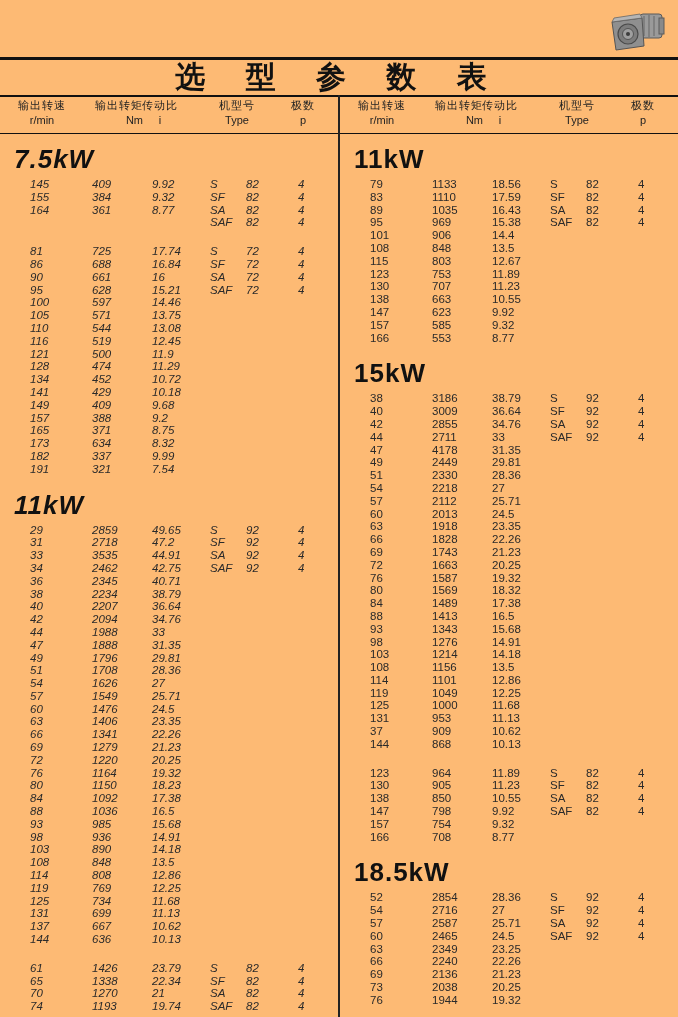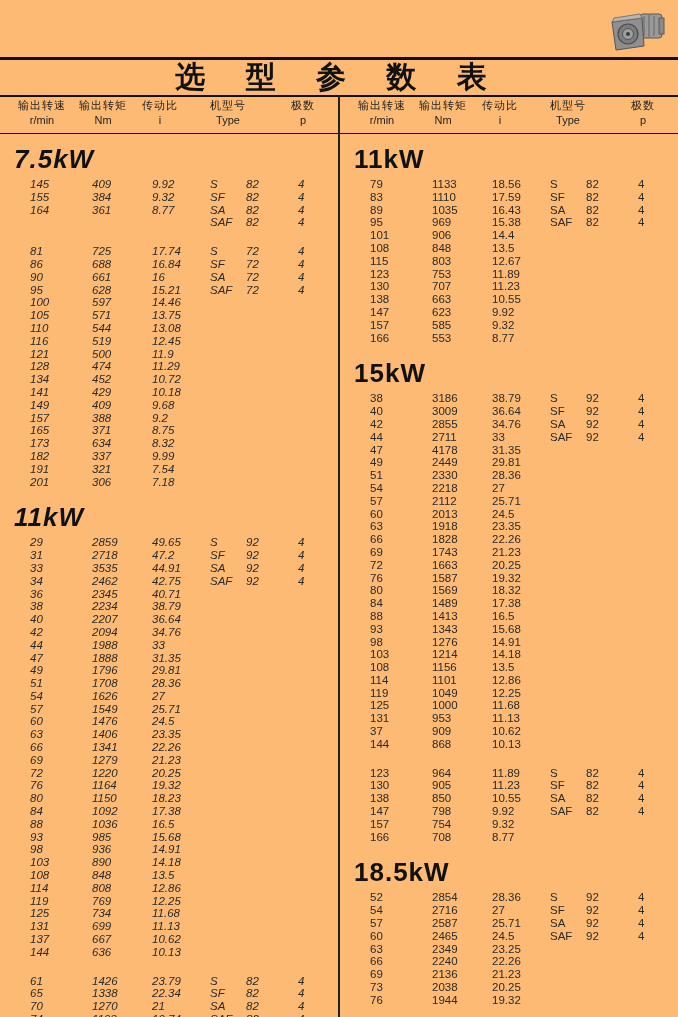--- a/index.html
+++ b/index.html
@@ -33,23 +33,23 @@
   .motor-photo{position:absolute;top:6px;right:12px;width:62px;height:50px;}
 
   
   .hdr-half{position:absolute;top:98px;height:34px;width:338px;}
   .hdr-left{left:0;}
   .hdr-right{left:340px;}
   .hc{position:absolute;width:80px;text-align:center;top:0;}
   .hc .cn{font-size:11px;letter-spacing:1px;display:block;line-height:15px;color:#222;}
   .hc .unit{font-size:11px;display:block;line-height:15px;color:#222;}
   .hc-speed{left:2px;}
-  .hc-torque{left:63px;}
+  .hc-torque{left:63px;text-align:right;}
   .hc-ratio{left:120px;}
-  .hc-type{left:188px;}
+  .hc-type{left:197px;}
   .hc-poles{left:263px;}
 
   
   .body{position:absolute;top:138px;left:0;right:0;bottom:0;overflow:hidden;}
   .halfcol{position:absolute;top:0;bottom:0;width:338px;overflow:hidden;}
   .col-left{left:0;font-style:italic;}
   .col-right{left:340px;}
 
   .section-title{
     font-size:26px;font-weight:bold;color:#111;
@@ -317,28 +317,20 @@
             <span class="c-poles"></span>
           </div>
           <div class="row">
             <span class="c-speed">191</span>
             <span class="c-torque">321</span>
             <span class="c-ratio">7.54</span>
             <span class="c-code"></span>
             <span class="c-size"></span>
             <span class="c-poles"></span>
           </div>
-          <div class="row">
-            <span class="c-speed">201</span>
-            <span class="c-torque">306</span>
-            <span class="c-ratio">7.18</span>
-            <span class="c-code"></span>
-            <span class="c-size"></span>
-            <span class="c-poles"></span>
-          </div>
         </div>
         <div class="section-title">11kW</div>
         <div class="block">
           <div class="row">
             <span class="c-speed">29</span>
             <span class="c-torque">2859</span>
             <span class="c-ratio">49.65</span>
             <span class="c-code">S</span>
             <span class="c-size">92</span>
             <span class="c-poles">4</span>

